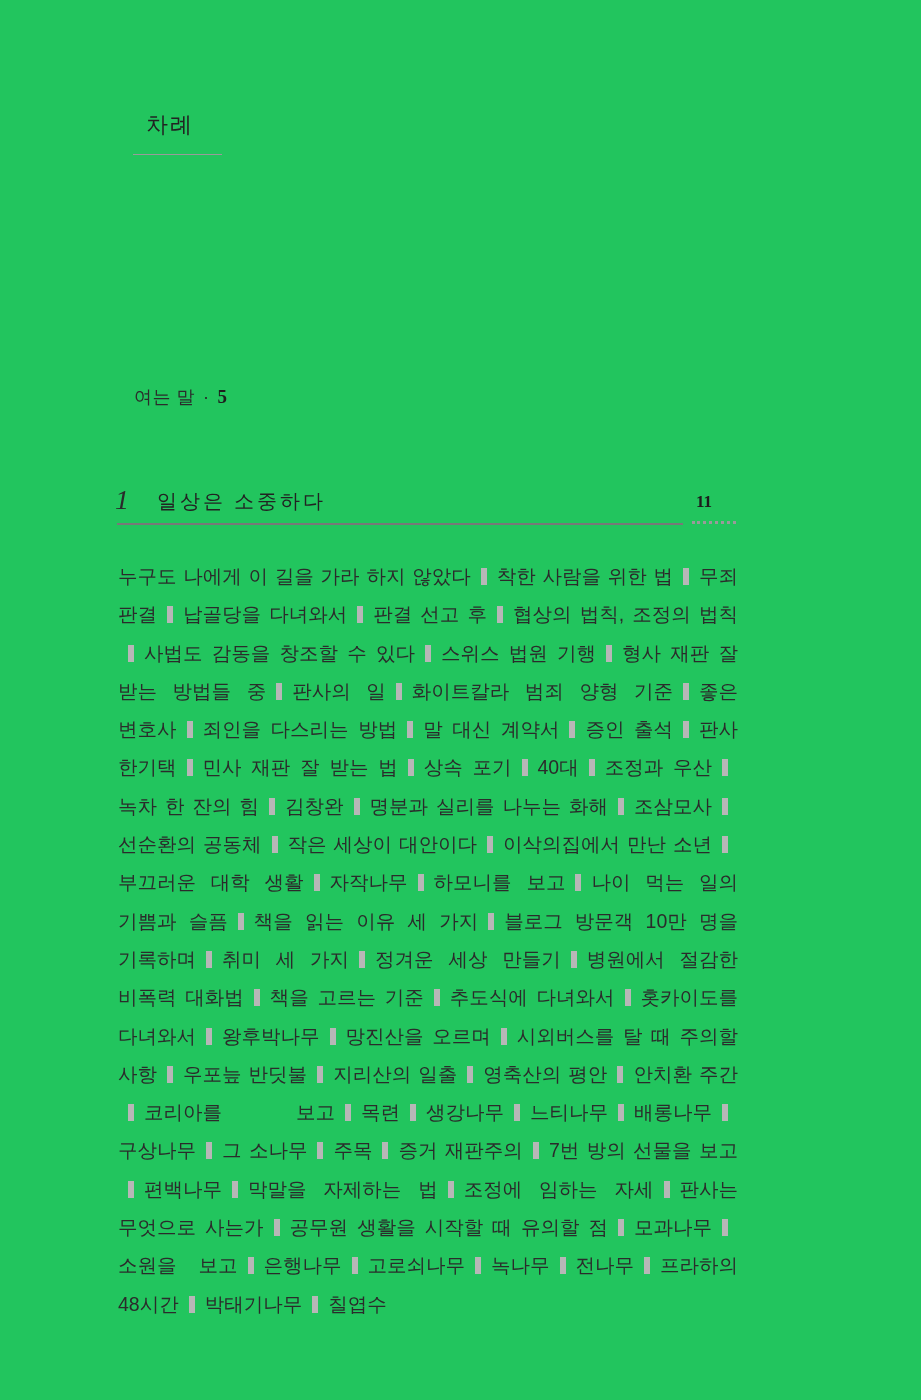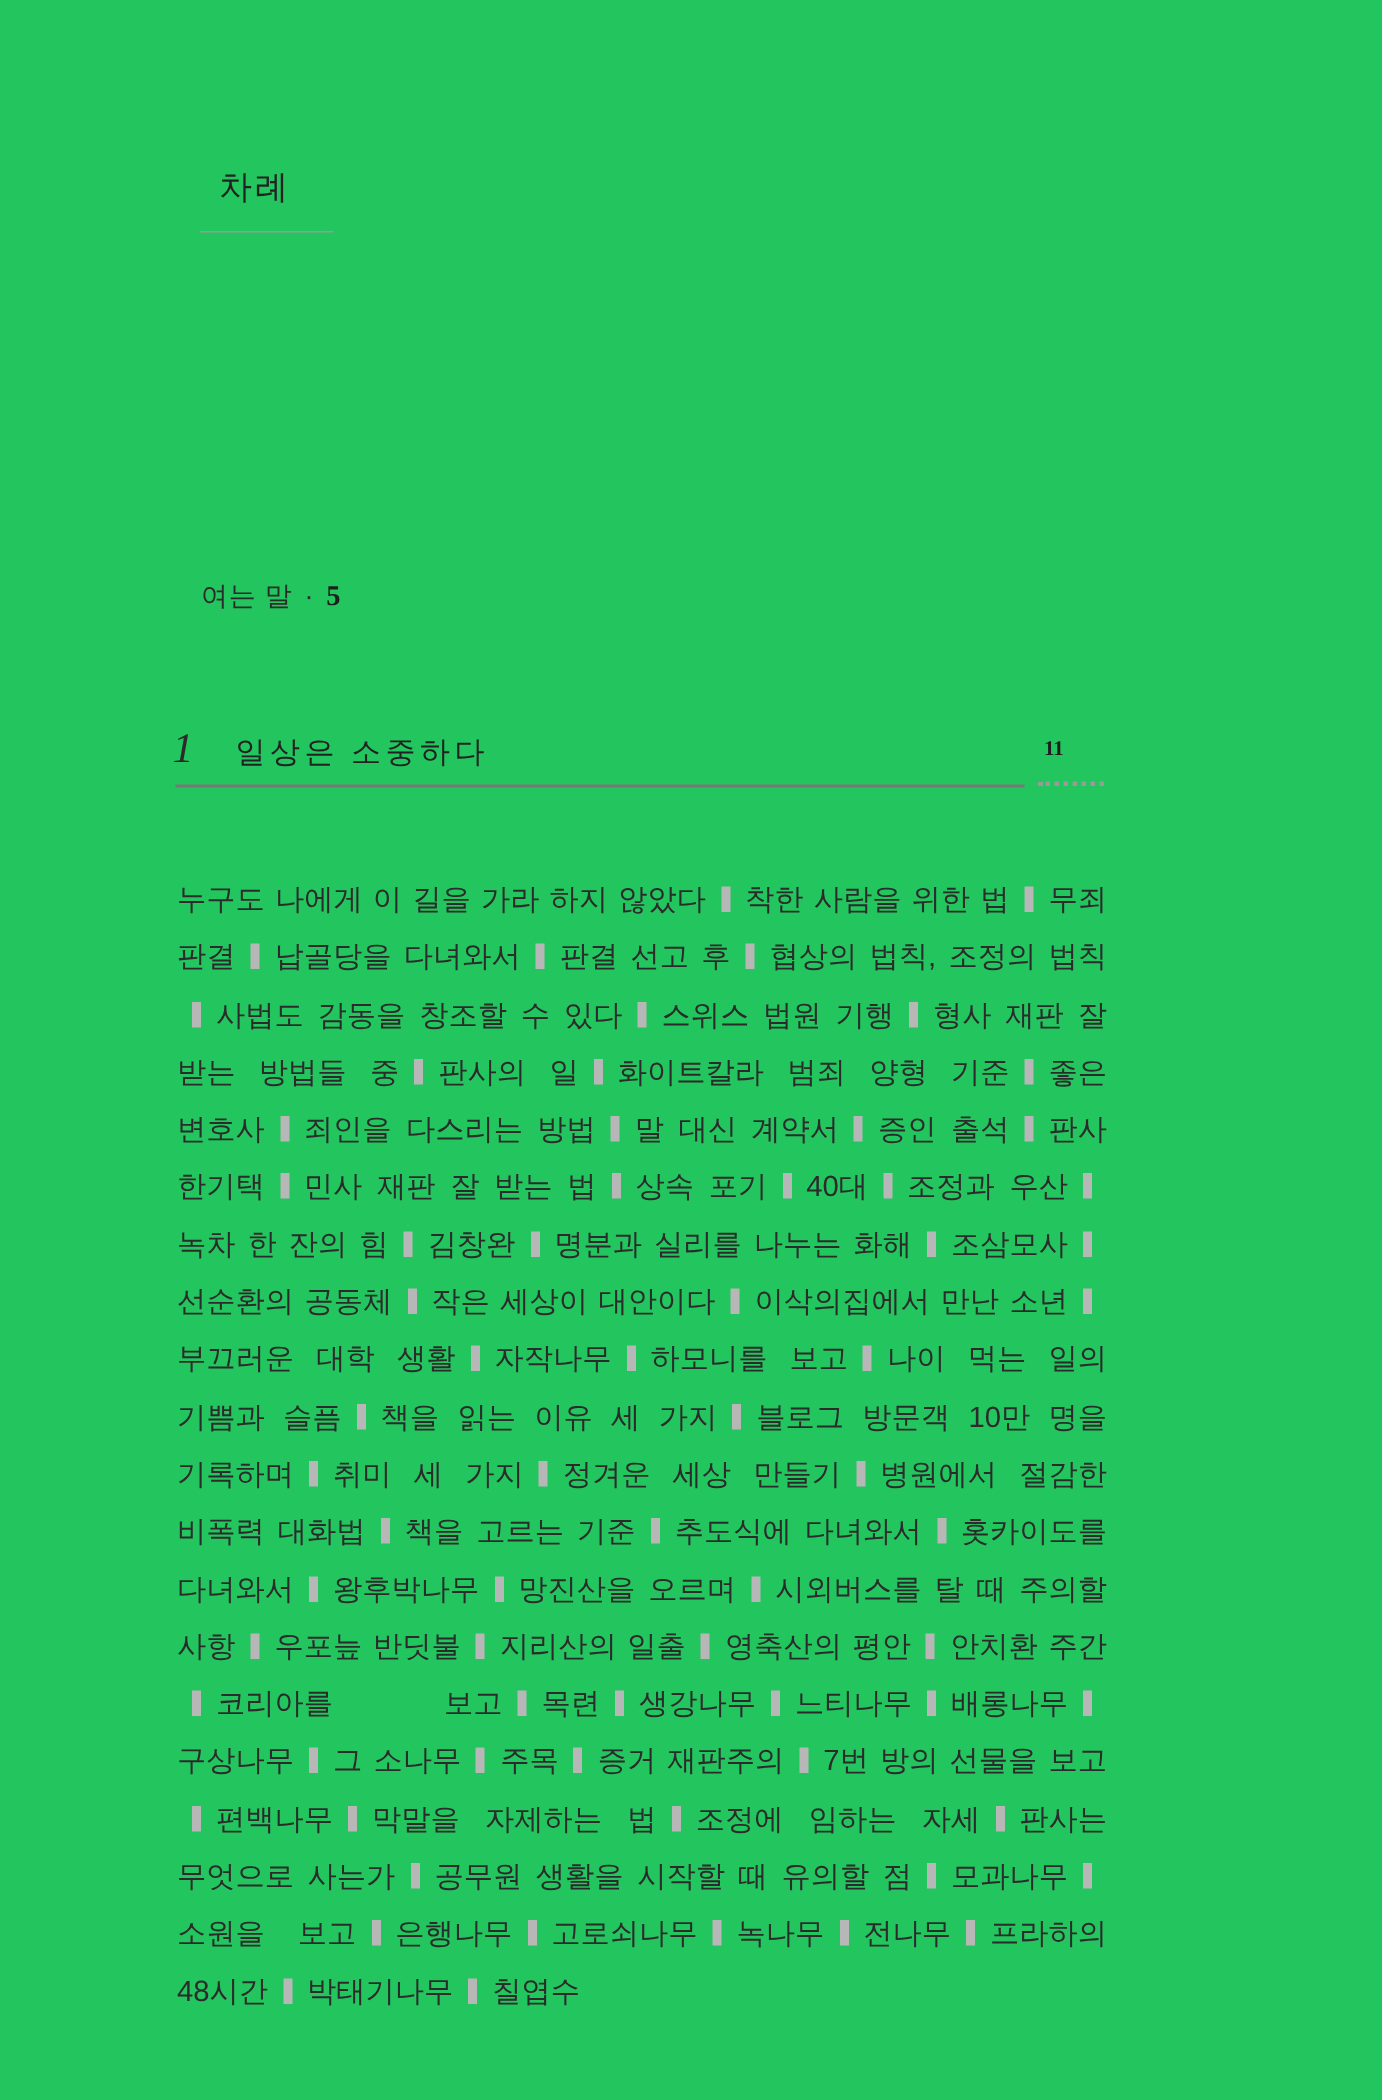--- a/index.html
+++ b/index.html
@@ -74,21 +74,21 @@
     color: #222222;
     letter-spacing: 3px;
     margin-left: 10px;
   }
   .chapter-page {
     position: absolute;
     left: 696px;
     top: 492px;
     font-family: "Liberation Serif", serif;
     font-weight: bold;
-    font-size: 14px;
+    font-size: 17px;
     color: #1d1d1d;
   }
   .chapter-rule-solid {
     position: absolute;
     left: 117px;
     top: 523px;
     width: 566px;
     height: 2px;
     background: #787878;
   }
@@ -105,21 +105,20 @@
   .entries {
     position: absolute;
     left: 118px;
     top: 557px;
     width: 620px;
     font-size: 19.5px;
     line-height: 38.3px;
     color: #2b2b2b;
     text-align: justify;
     word-break: keep-all;
-    margin-top: 24px;
   }
   .entry { white-space: normal; }
   .sep {
     display: inline-block;
     width: 6px;
     height: 17px;
     background: #b7b7b7;
     margin: 0 10px;
     vertical-align: -2px;
   }

